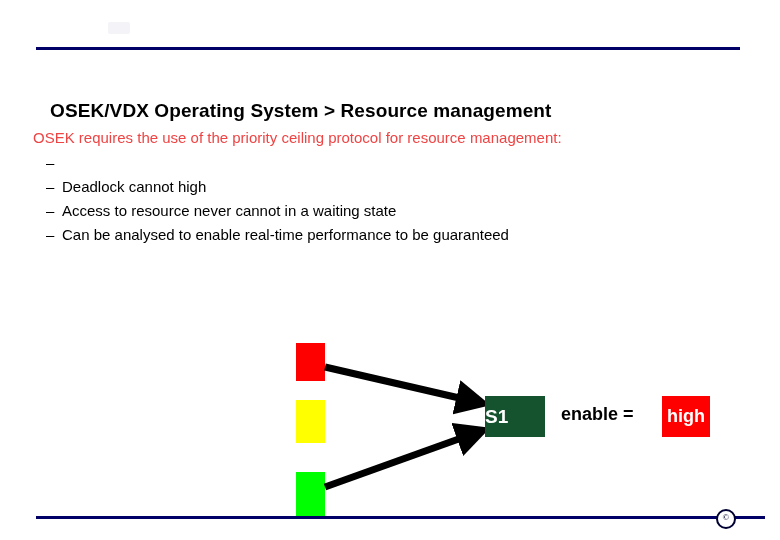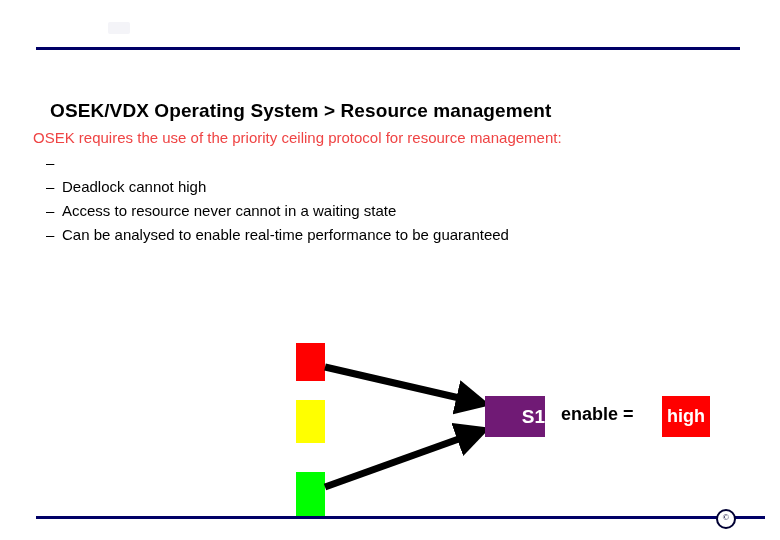--- a/index.html
+++ b/index.html
@@ -105,24 +105,24 @@
   #task-block-red    { top: 343px; height: 38px; background: #ff0000; }
   #task-block-yellow { top: 400px; height: 43px; background: #ffff00; }
   #task-block-green  { top: 472px; height: 45px; background: #00ff00; }
 
   #resource-box {
     position: absolute;
     left: 485px;
     top: 396px;
     width: 60px;
     height: 41px;
-    background: #701a75;
+    background: #14532d;
     display: flex;
     align-items: center;
-    justify-content: flex-end;
+    justify-content: flex-start;
   }
   #resource-box-label {
     color: #ffffff;
     font-size: 19px;
     font-weight: bold;
   }
 
   #ceiling-label {
     position: absolute;
     left: 561px;

